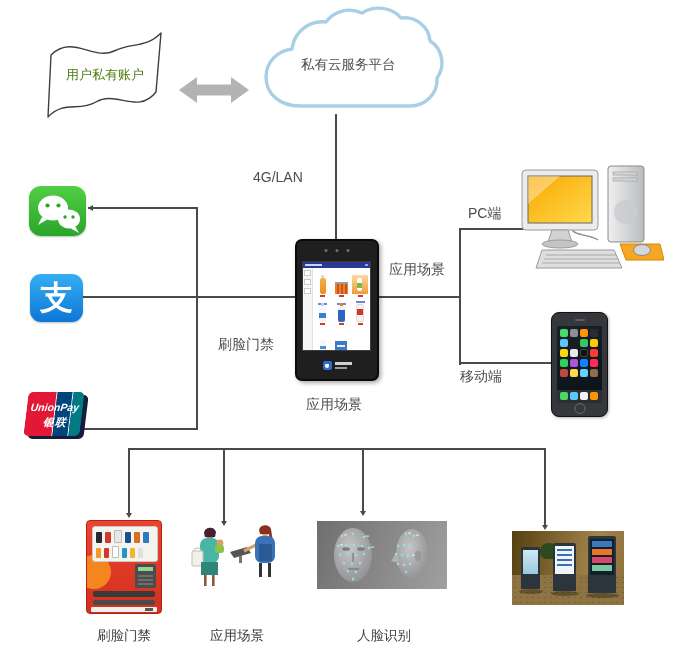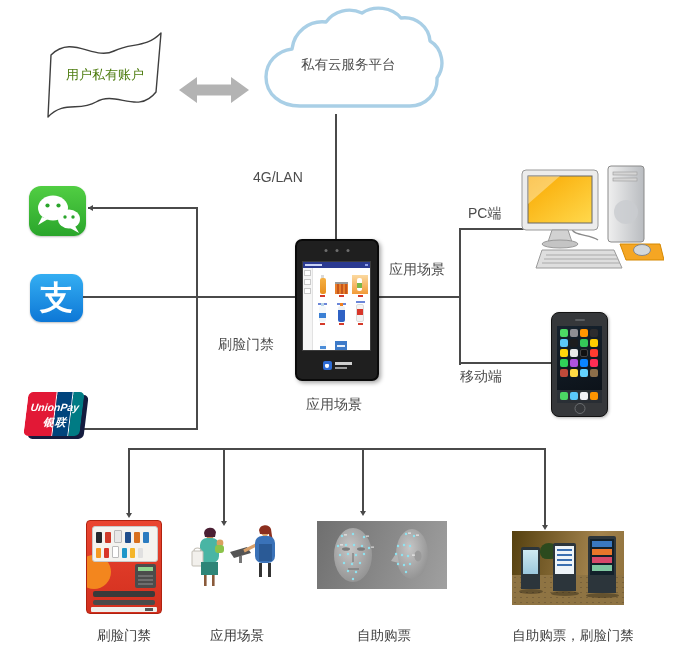--- a/index.html
+++ b/index.html
@@ -518,16 +518,15 @@
           <i></i>
           <i></i>
           <i></i>
           <i></i>
         </div>
       </div>
   </div>
 
   <div class="scn-lbl" style="left:84px;width:80px;">刷脸门禁</div>
   <div class="scn-lbl" style="left:197px;width:80px;">应用场景</div>
-  <div class="scn-lbl" style="left:344px;width:80px;">自助购票</div>
-  <div class="scn-lbl" style="left:500px;width:146px;">自助购票，刷脸门禁</div>
+  <div class="scn-lbl" style="left:344px;width:80px;">人脸识别</div>
 
 </div>
 
 </body></html>

